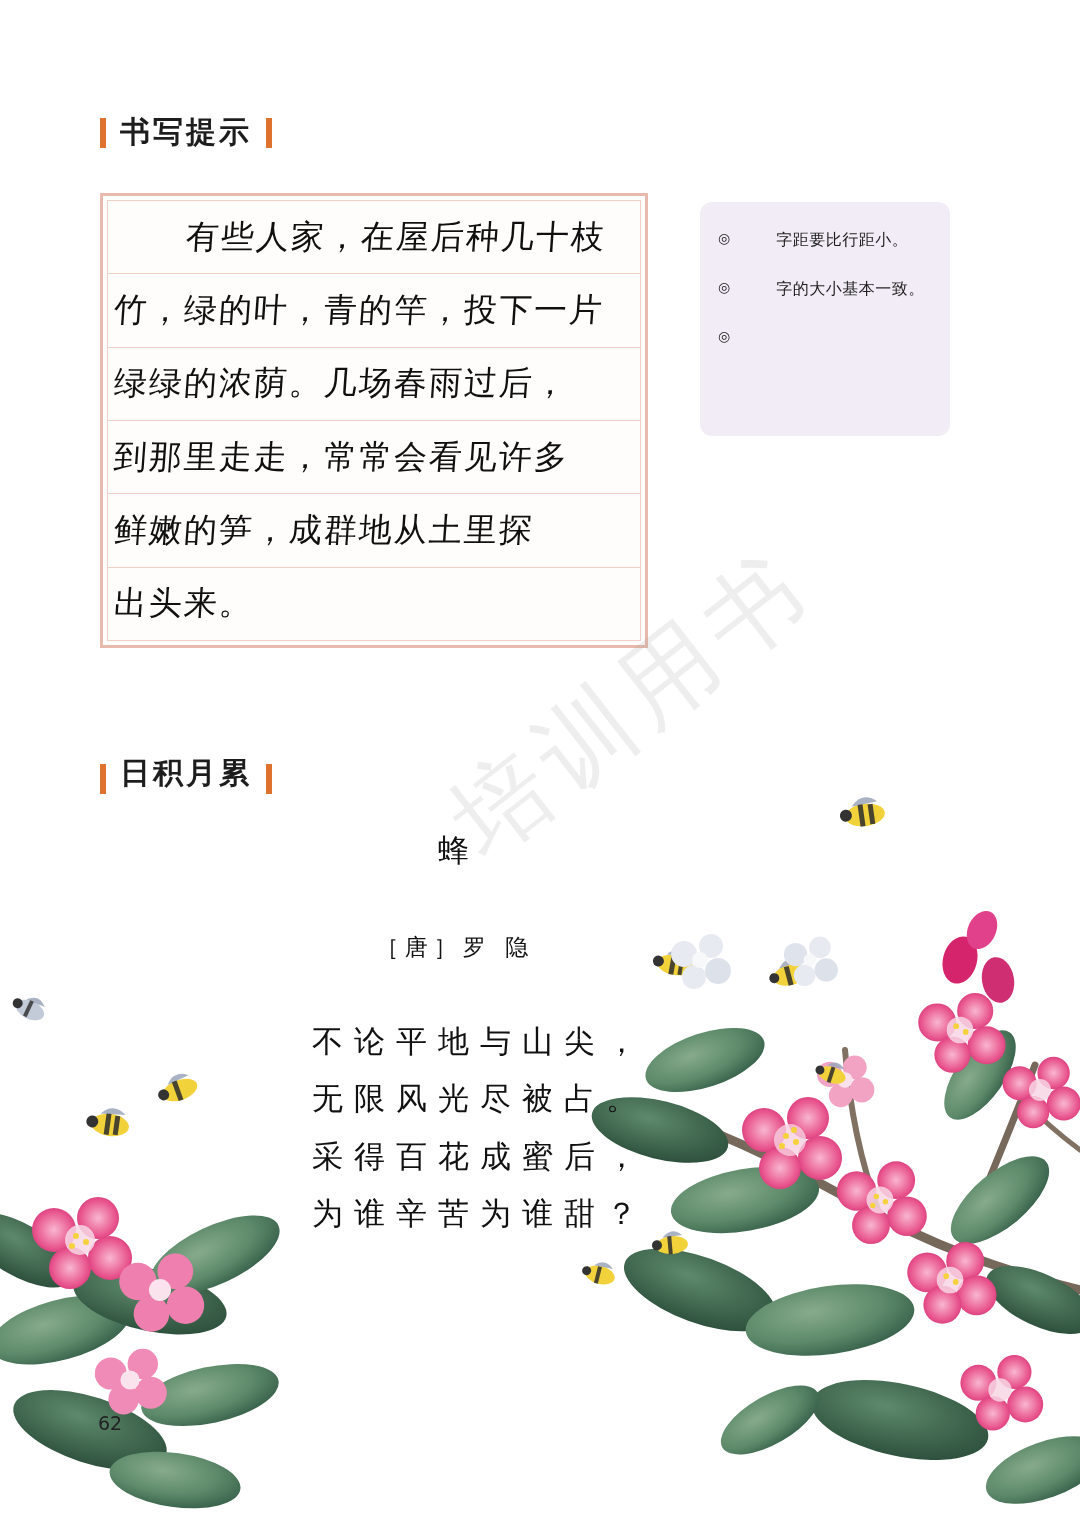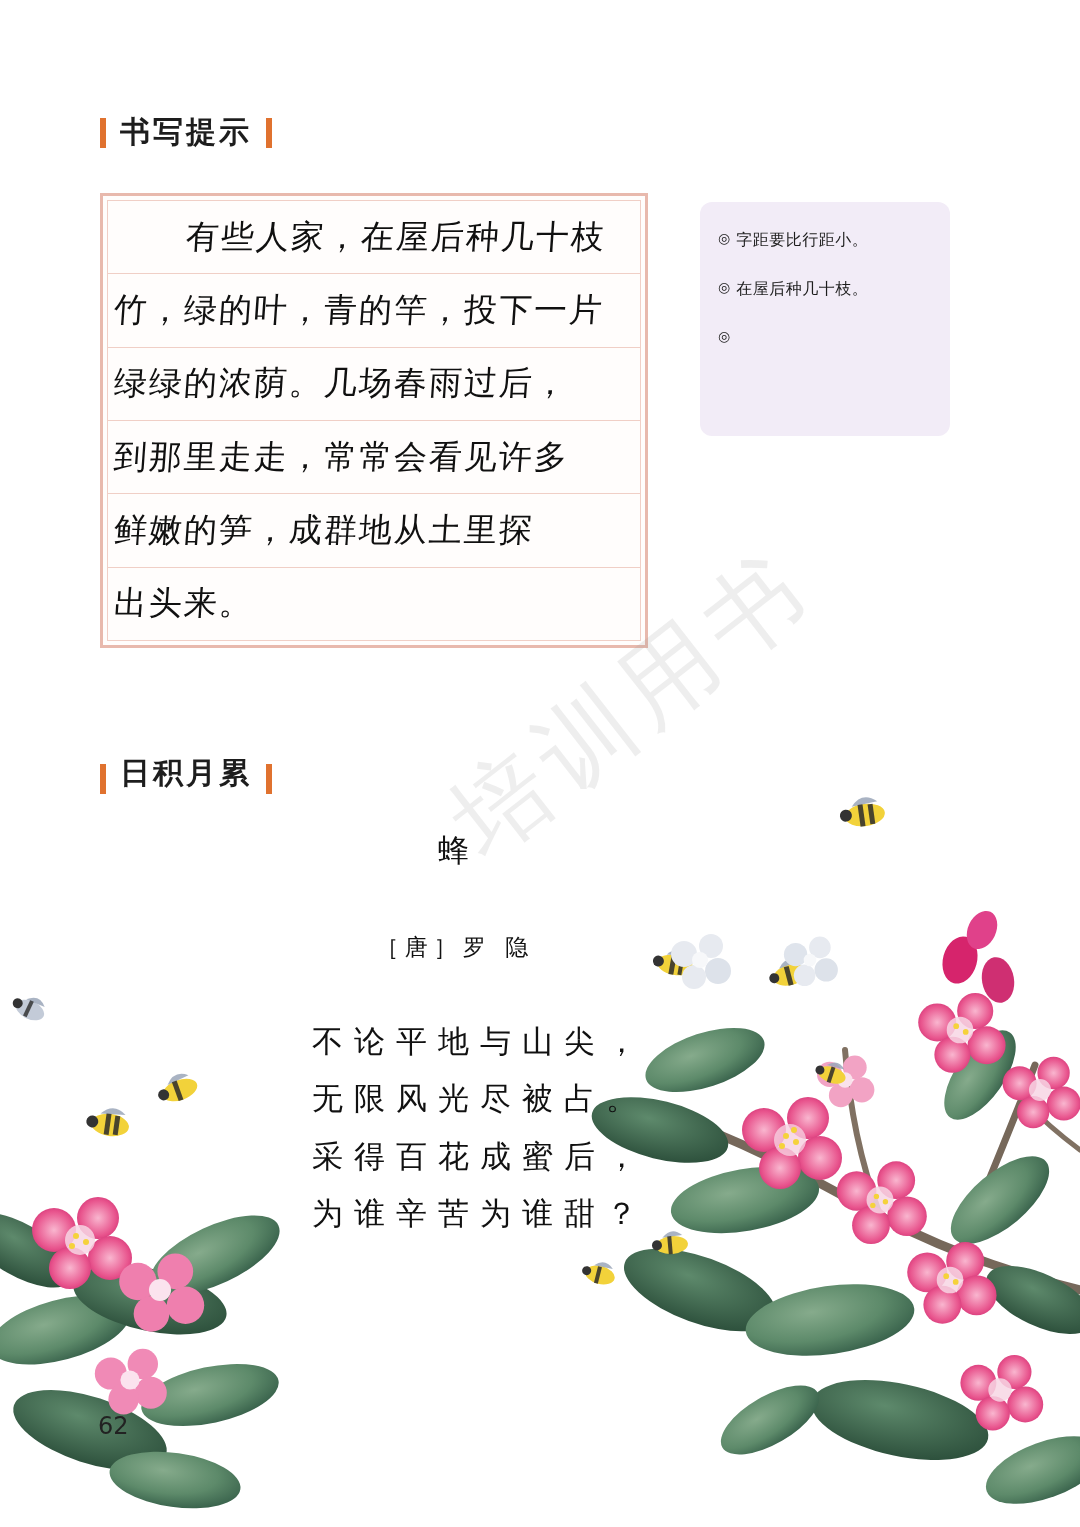--- a/index.html
+++ b/index.html
@@ -96,21 +96,21 @@
     align-items: flex-start;
     gap: 6px;
     margin-bottom: 26px;
     font-family: "DejaVu Sans", "Liberation Sans", sans-serif;
     font-size: 16px;
     line-height: 1.45;
     color: #1d1d1d;
   }
   .tip-item:last-child { margin-bottom: 0; }
   .tip-item .bullet { font-size: 14px; line-height: 1.5; }
-  .tip-item .tip-text { letter-spacing: 0.5px; }
+  .tip-item .tip-text { letter-spacing: 0.5px; margin-left: 40px; }
 
   
   #watermark {
     position: absolute;
     left: 420px;
     top: 640px;
     font-size: 96px;
     color: rgba(150,150,150,0.16);
     font-family: "DejaVu Serif", "Liberation Serif", serif;
     transform: rotate(-38deg);
@@ -151,21 +151,21 @@
     letter-spacing: 11px;
     color: #111;
     line-height: 1.85;
   }
 
   
   #page-number {
     position: absolute;
     left: 98px;
     top: 1412px;
-    font-size: 24px;
+    font-size: 19px;
     color: #222;
     font-family: "DejaVu Sans", "Liberation Sans", sans-serif;
   }
 
   
   .art { position: absolute; pointer-events: none; }
 </style>
 </head>
 <body>
 
@@ -198,21 +198,21 @@
   </div>
 </div>
 
 <div id="tips-box">
   <div class="tip-item">
     <span class="bullet">◎</span>
     <span class="tip-text">字距要比行距小。</span>
   </div>
   <div class="tip-item">
     <span class="bullet">◎</span>
-    <span class="tip-text">在屋后种几十枝。</span>
+    <span class="tip-text">字的大小基本一致。</span>
   </div>
   <div class="tip-item">
     <span class="bullet">◎</span>
   </div>
 </div>
 
 <div id="watermark">培训用书</div>
 
 <div class="section-heading" id="heading-accumulate">
   <span class="bar"></span>

